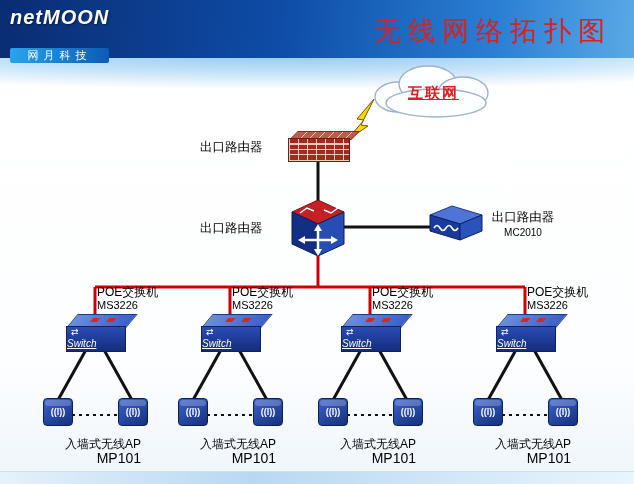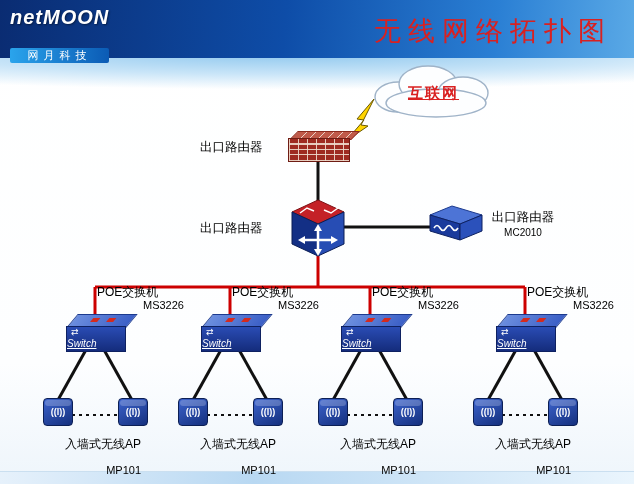--- a/index.html
+++ b/index.html
@@ -57,24 +57,24 @@
 
   
   .node-label{position:absolute;z-index:4;font-size:12.5px;color:#000;white-space:nowrap;}
   .ctrl-label{position:absolute;left:483px;top:210px;width:80px;z-index:4;text-align:center;
         font-size:12.5px;line-height:15px;color:#000;}
   .ctrl-label .l2{font-size:10px;}
   .inet-label{position:absolute;left:408px;top:84px;width:74px;z-index:4;text-align:left;
         font-size:15px;font-weight:bold;color:var(--title-color,#d92121);letter-spacing:2px;text-decoration:underline;}
   .poe-label{position:absolute;top:286px;width:76px;z-index:4;
         font-size:12px;line-height:13px;color:#000;}
-  .poe-label .l2{font-size:11px;padding-left:46px;}
+  .poe-label .l2{font-size:11px;}
   .ap-label{position:absolute;top:437px;width:92px;z-index:4;text-align:right;
         font-size:12px;line-height:14px;color:#000;}
-  .ap-label .l2{font-size:11px;margin-top:12px;}
+  .ap-label .l2{font-size:14px;}
 
   .footer{position:absolute;left:0;bottom:0;width:634px;height:12px;z-index:1;
         border-top:1px solid #cadff0;
         background:linear-gradient(90deg,#e6f1fb,#b8d8f2 40%,#eaf5fd);}
 </style>
 </head>
 <body>
 
 <div class="slide">
 

